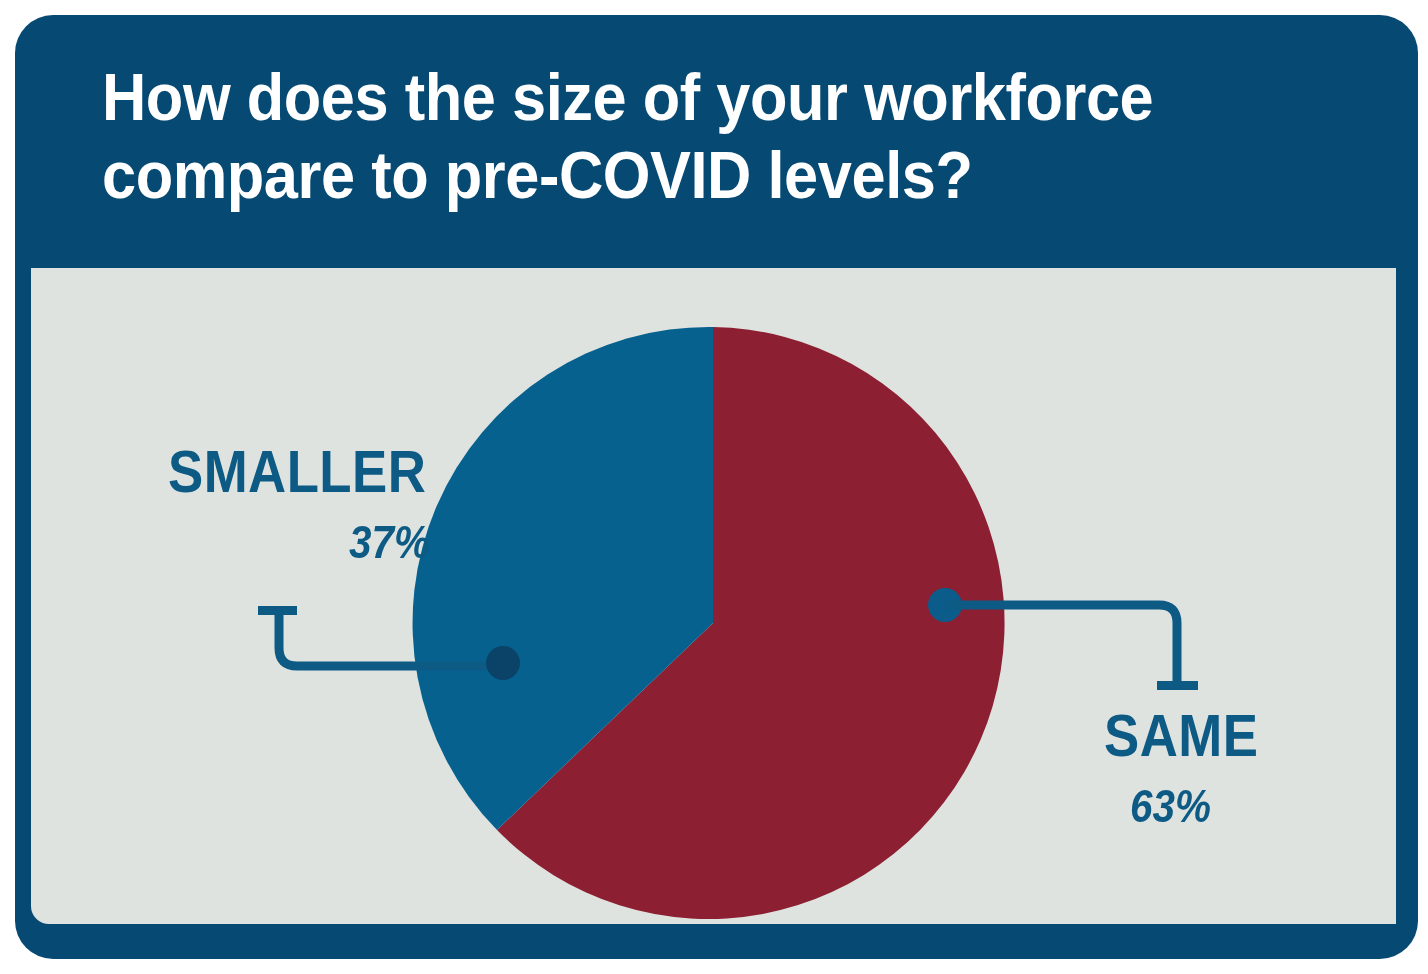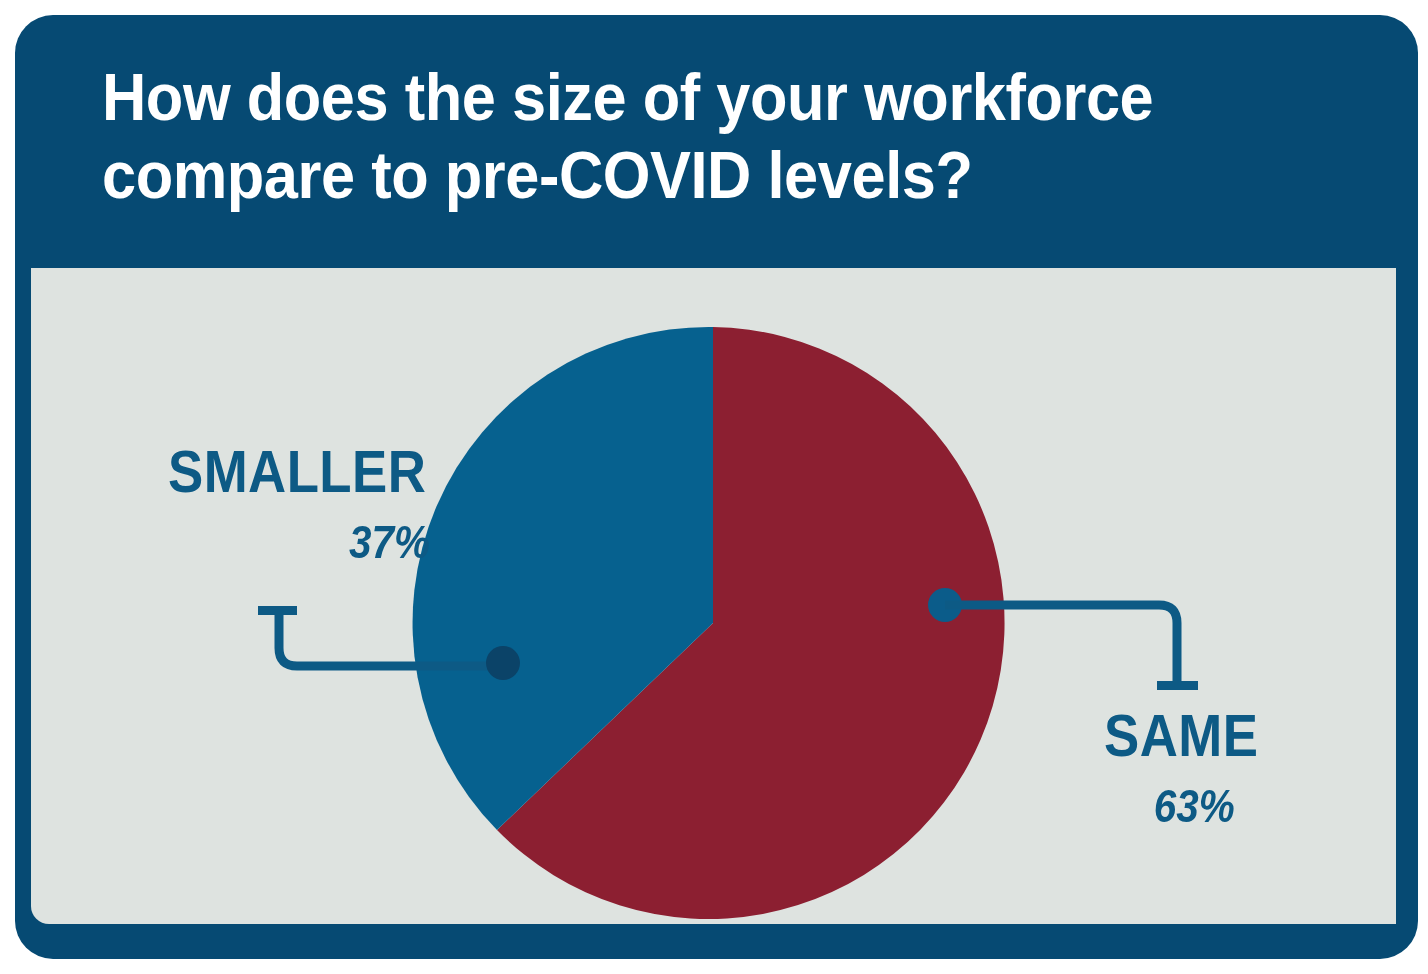--- a/index.html
+++ b/index.html
@@ -109,21 +109,21 @@
     left: 137px;
     top: 174px;
     text-align: right;
   }
   #callout-smaller .cat { transform-origin: left center; }
   #callout-smaller .pct { transform-origin: left center; margin-left: 68px; }
 
   #callout-same {
     left: 1063px;
     top: 438px;
-    text-align: center;
+    text-align: left;
   }
   #callout-same .cat { transform-origin: left center; margin-left: 10px; }
   #callout-same .pct { transform-origin: left center; margin-left: 36px; }
 </style>
 </head>
 <body>
 
 <div id="stage">
 
   <div class="card">

